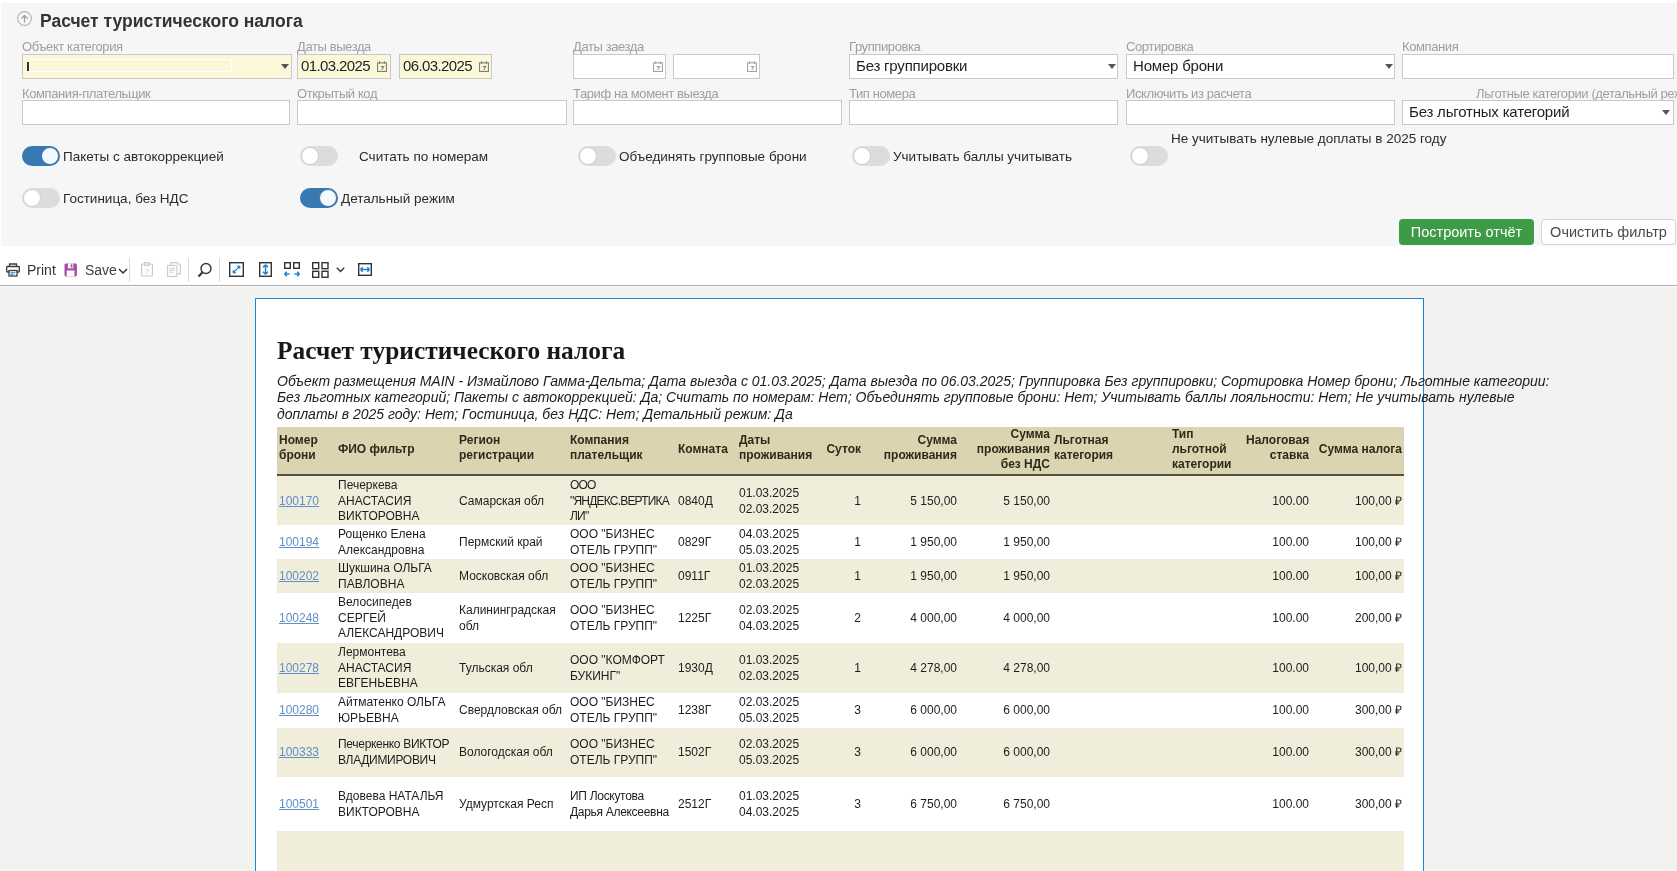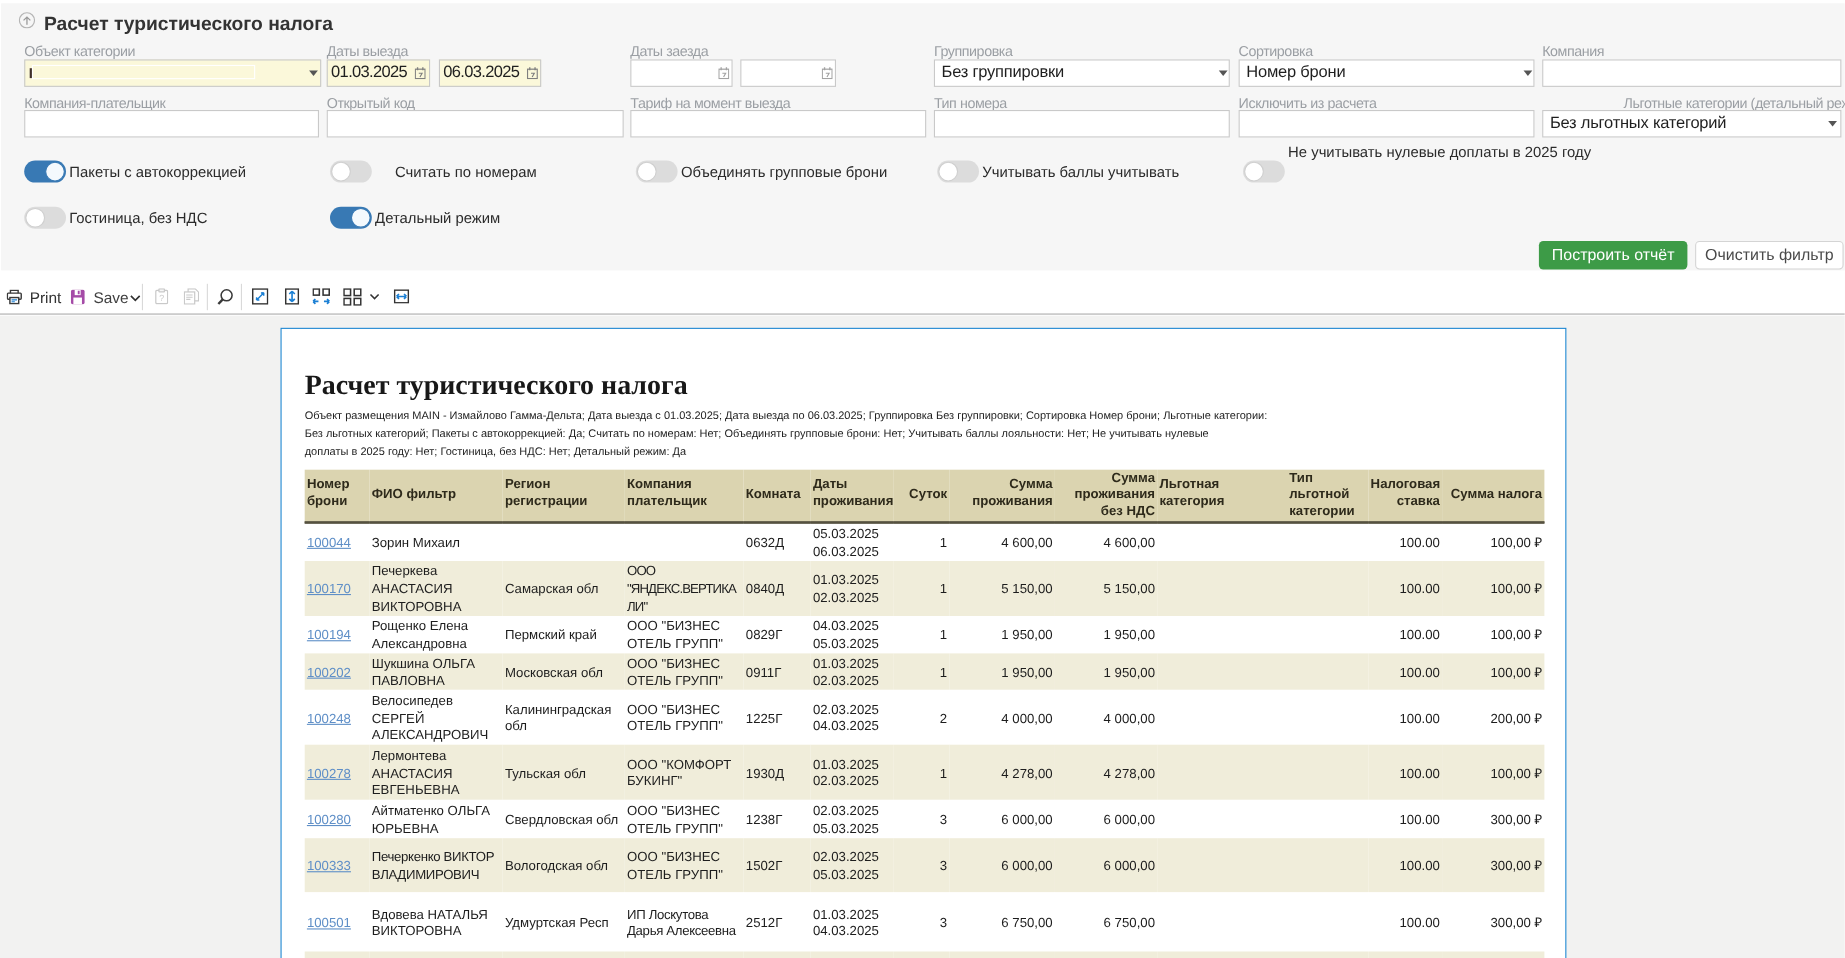--- a/index.html
+++ b/index.html
@@ -11,41 +11,41 @@
 .caret{position:absolute;width:0;height:0;border-left:4px solid transparent;border-right:4px solid transparent;border-top:5px solid #555}
 .tgl{position:absolute;width:38px;height:20px;border-radius:10px;background:#dcdcdc}
 .tgl .knob{position:absolute;top:1px;left:1px;width:18px;height:18px;border-radius:50%;background:#fff;border:1px solid #cfcfcf}
 .tgl.on{background:#3879b4}
 .tgl.on .knob{left:19px;background:#f4f9fd;border:1px solid #3879b4}
 .tlbl{position:absolute;font-size:13.5px;color:#2b2b2b;white-space:nowrap}
 .sep{position:absolute;top:258px;width:1px;height:24px;background:#d9d9d9}
 .ico{position:absolute;top:262px}
 #rpt{position:absolute;left:255px;top:298px;width:1169px;height:700px;background:#fff;border:1px solid #1c86d1}
 #rtitle{position:absolute;left:277px;top:336px;font-family:"Liberation Serif",serif;font-size:25.4px;font-weight:bold;color:#181818}
-.fline{position:absolute;left:277px;font-size:10px;color:#1c1c1c;white-space:nowrap;letter-spacing:0}
+.fline{position:absolute;left:277px;font-size:14px;font-style:italic;color:#1c1c1c;white-space:nowrap;letter-spacing:0}
 table#t{position:absolute;left:277px;top:427px;width:1127px;border-collapse:collapse;table-layout:fixed;font-size:12px;line-height:15.7px;color:#1d1d1d}
 #t th{background:#dbd4b0;font-weight:bold;color:#2e2a1b;vertical-align:middle;padding:0 2px 2px;text-align:left;font-size:12px;line-height:15px}
 #t th.p2{padding-bottom:6px}
 #t td{vertical-align:middle;padding:2px 2px 0;word-wrap:break-word}
 #t tr.alt td{background:#f0edda}
 #t .r{text-align:right}
 #t a{color:#5f8fc7}
 #t thead tr{border-bottom:2px solid #55513f}
 </style></head>
 <body>
 
 <div class="abs" style="left:0;top:0;width:1677px;height:246px;background:#fff"></div>
 <div class="abs" style="left:1px;top:3px;width:1676px;height:243px;background:#f6f6f6"></div>
 <svg class="abs" style="left:17px;top:11px" width="15" height="15" viewBox="0 0 15 15">
     <circle cx="7.5" cy="7.5" r="6.9" fill="none" stroke="#b5b5b5" stroke-width="1.1"></circle>
     <path d="M7.5 11.4V4.7M4.4 7.5l3.1-3 3.1 3" fill="none" stroke="#9b9b9b" stroke-width="1.2"></path>
   </svg>
 <div class="abs" style="left:40px;top:11px;font-size:17.5px;font-weight:bold;color:#333">Расчет туристического налога</div>
 
-<div class="lbl" style="left:22px;top:39px">Объект категории</div>
+<div class="lbl" style="left:22px;top:39px">Объект категория</div>
 <div class="inp yel" style="left:22px;top:54px;width:270px;border-color:#c9c9c9">
     <div style="position:absolute;left:6px;top:4px;width:203px;height:13px;border:1px solid #ffffff"></div>
     <div style="position:absolute;left:4px;top:7px;width:2px;height:9px;background:#40302c"></div>
   </div>
 <div class="caret" style="left:281px;top:64px"></div>
 
 <div class="lbl" style="left:297px;top:39px">Даты выезда</div>
 <div class="inp yel" style="left:297px;top:54px;width:94px"></div>
 <div class="val dval" style="left:301px;top:57px">01.03.2025</div>
 <div class="inp yel" style="left:399px;top:54px;width:93px"></div>
@@ -232,35 +232,20 @@
         <th class="r">Суток</th>
         <th class="r p2">Сумма<br>проживания</th>
         <th class="r">Сумма<br>проживания<br>без НДС</th>
         <th class="p2">Льготная<br>категория</th>
         <th>Тип<br>льготной<br>категории</th>
         <th class="r p2">Налоговая<br>ставка</th>
         <th class="r">Сумма налога</th>
 </tr>
     </thead>
 <tbody>
-<tr style="height:35px">
-        <td><a href="#">100044</a></td>
-        <td>Зорин Михаил</td>
-        <td></td>
-        <td></td>
-        <td>0632Д</td>
-        <td>05.03.2025<br>06.03.2025</td>
-        <td class="r">1</td>
-        <td class="r">4 600,00</td>
-        <td class="r">4 600,00</td>
-        <td></td>
-        <td></td>
-        <td class="r">100.00</td>
-        <td class="r">100,00 ₽</td>
-      </tr>
 <tr class="alt" style="height:50px">
         <td><a href="#">100170</a></td>
         <td>Печеркева<br>АНАСТАСИЯ<br>ВИКТОРОВНА</td>
         <td>Самарская обл</td>
         <td style="letter-spacing:-0.8px">ООО<br>"ЯНДЕКС.ВЕРТИКА<br>ЛИ"</td>
         <td>0840Д</td>
         <td>01.03.2025<br>02.03.2025</td>
         <td class="r">1</td>
         <td class="r">5 150,00</td>
         <td class="r">5 150,00</td>

